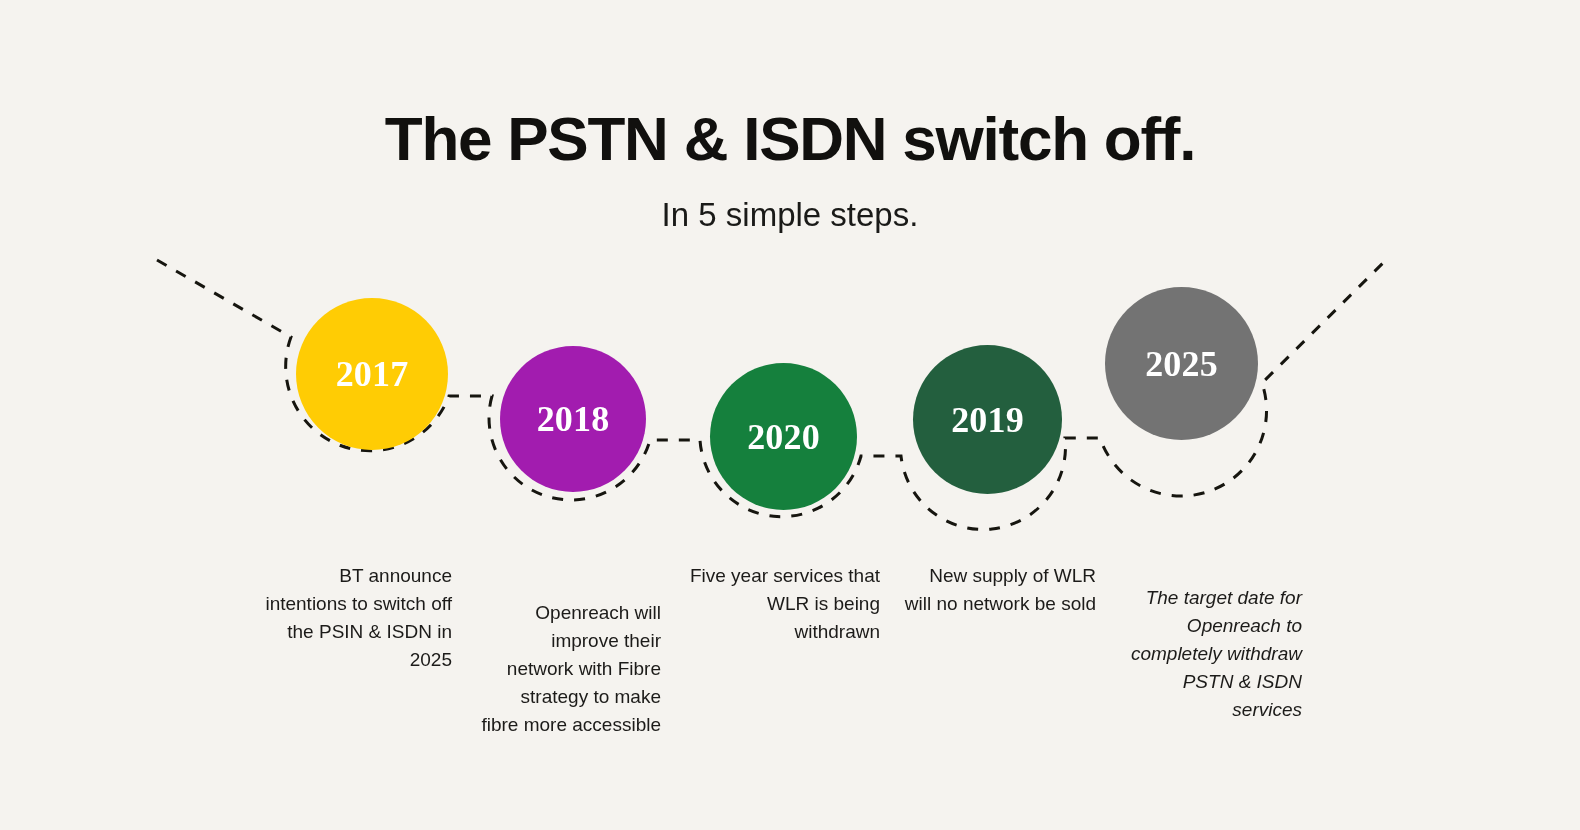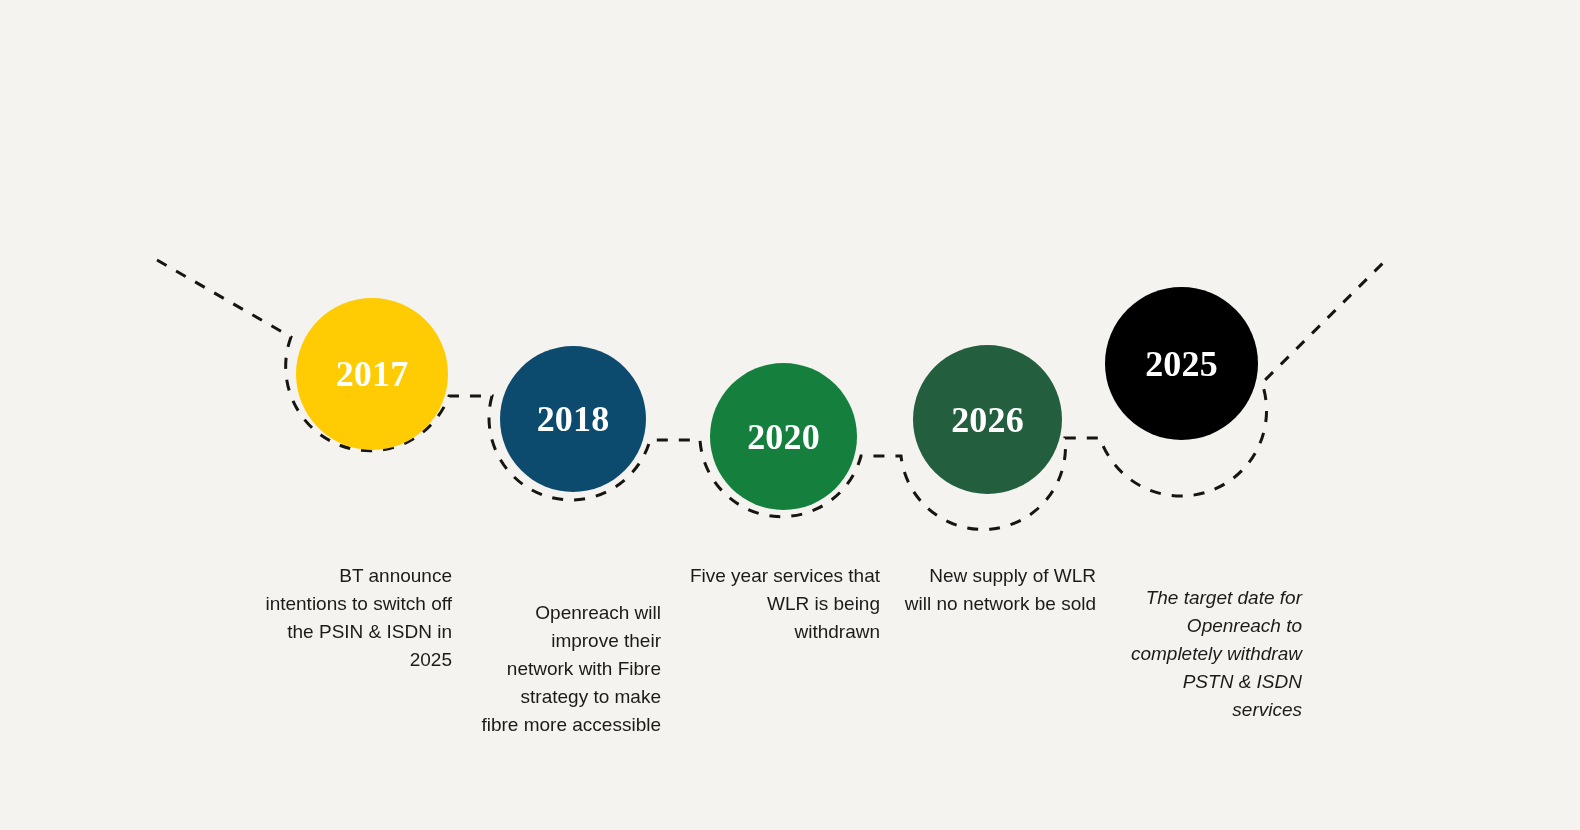--- a/index.html
+++ b/index.html
@@ -98,20 +98,24 @@
     font-weight: 400;
     line-height: 1.47;
     color: #1c1b19;
   }
 </style>
 </head>
 <body>
 
 <div id="infographic">
 
+  <div class="heading-block">
+    <h1 class="main-title">The PSTN &amp; ISDN switch off.</h1>
+    <p class="sub-title">In 5 simple steps.</p>
+  </div>
 
   <svg id="connector" viewBox="0 0 1580 830">
     <path d="
       M 157 260
       L 291 337
       A 84 84 0 0 0 449 396
       L 492 396
       A 81 81 0 0 0 650 440
       L 700 440
       A 82 82 0 0 0 861 456
@@ -124,40 +128,40 @@
   </svg>
 
   <div class="step">
     <div class="step-circle" style="left:296px; top:298px; width:152px; height:152px; background:#ffcc04;">
       <span class="step-year">2017</span>
     </div>
     <div class="step-caption" style="left:262px; top:562px; width:190px;">BT announce intentions to switch off the PSIN &amp; ISDN in 2025</div>
   </div>
 
   <div class="step">
-    <div class="step-circle" style="left:500px; top:346px; width:146px; height:146px; background:#0c4a6e;">
+    <div class="step-circle" style="left:500px; top:346px; width:146px; height:146px; background:#a21caf;">
       <span class="step-year">2018</span>
     </div>
     <div class="step-caption" style="left:481px; top:562px; width:180px;margin-top:37px;">Openreach will improve their network with Fibre strategy to make fibre more accessible</div>
   </div>
 
   <div class="step">
     <div class="step-circle" style="left:710px; top:363px; width:147px; height:147px; background:#15803d;">
       <span class="step-year">2020</span>
     </div>
     <div class="step-caption" style="left:688px; top:562px; width:192px;">Five year services that WLR is being withdrawn</div>
   </div>
 
   <div class="step">
     <div class="step-circle" style="left:913px; top:345px; width:149px; height:149px; background:#235f3e;">
-      <span class="step-year">2026</span>
+      <span class="step-year">2019</span>
     </div>
     <div class="step-caption" style="left:902px; top:562px; width:194px;">New supply of WLR will no network be sold</div>
   </div>
 
   <div class="step">
-    <div class="step-circle" style="left:1105px; top:287px; width:153px; height:153px; background:#000000;text-align:right;">
+    <div class="step-circle" style="left:1105px; top:287px; width:153px; height:153px; background:#737373;text-align:right;">
       <span class="step-year">2025</span>
     </div>
     <div class="step-caption" style="left:1110px; top:584px; width:192px;font-style:italic;">The target date for Openreach to completely withdraw PSTN &amp; ISDN services</div>
   </div>
 
 </div>
 
 </body></html>

